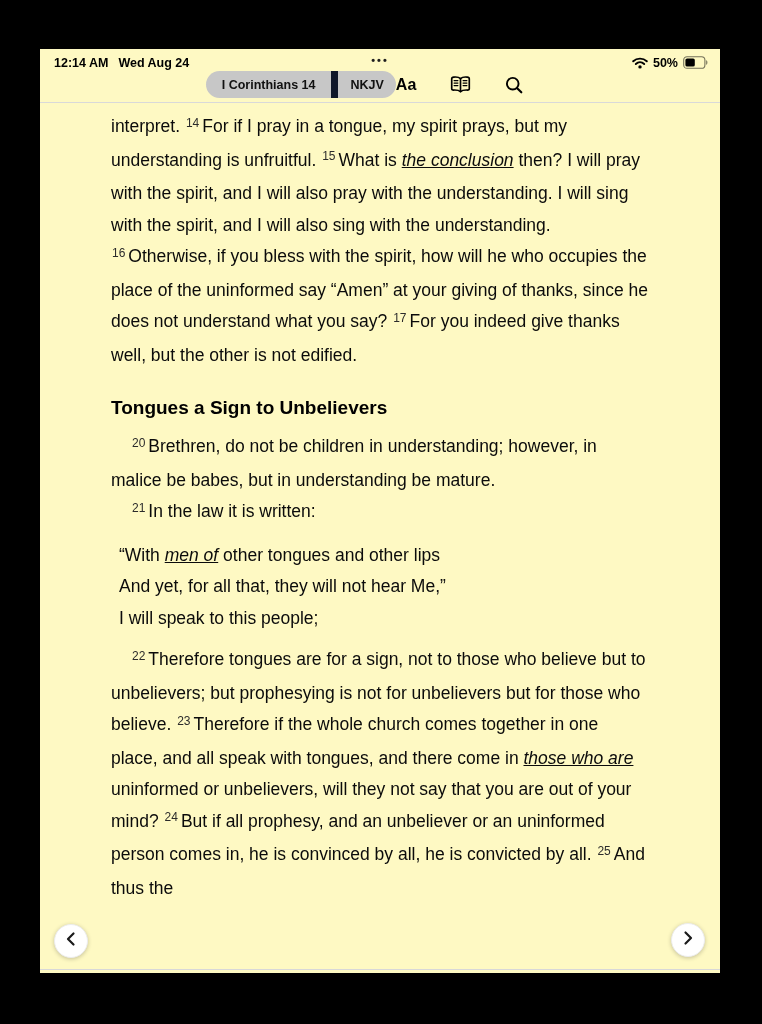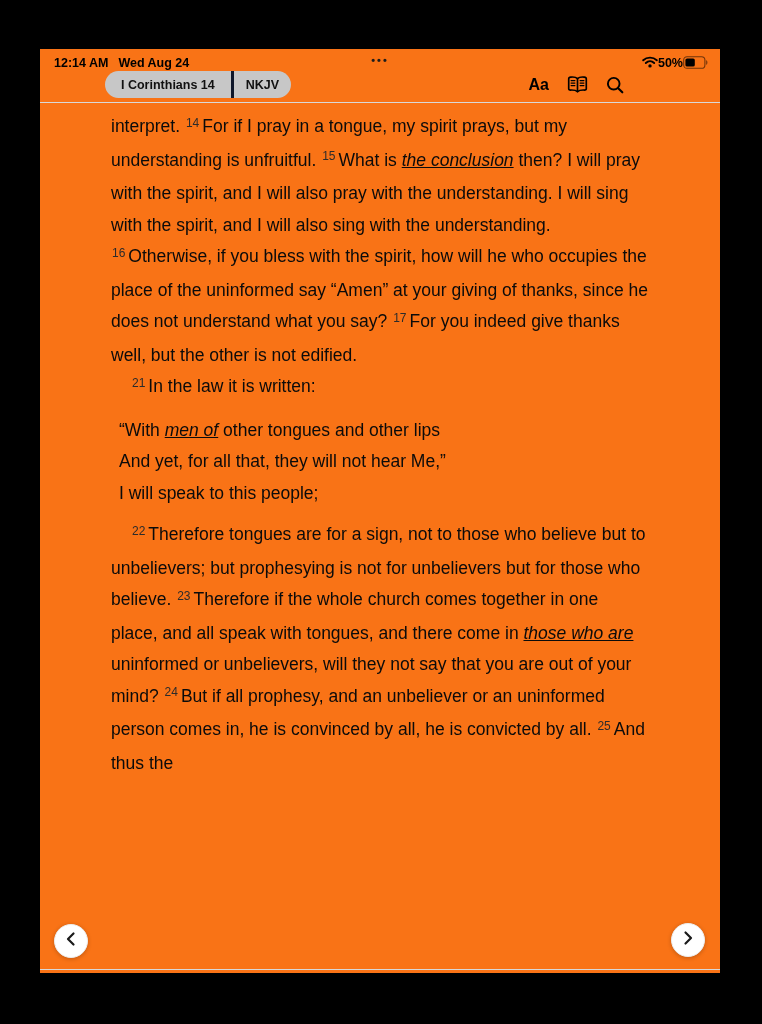--- a/index.html
+++ b/index.html
@@ -1,40 +1,40 @@
 <!DOCTYPE html>
 <html><head>
 <meta charset="utf-8">
 <style>
   * { margin:0; padding:0; box-sizing:border-box; }
   html,body { width:762px; height:1024px; background:#000; overflow:hidden; }
   body { font-family:"Liberation Sans","DejaVu Sans",sans-serif; position:relative; }
 
   .device { position:absolute; left:40px; top:49px; width:680px; height:924px;
-            background:#f97316; overflow:hidden; }
+            background:#fef9c3; overflow:hidden; }
 
   
   .status-row { position:relative; height:24px; display:flex; align-items:center;
                 justify-content:space-between; padding:3px 11px 0 14px; }
   .status-left { display:flex; gap:10px; font-size:12.5px; font-weight:700; color:#000; }
   .status-center { position:absolute; left:50%; transform:translateX(-50%); top:5px;
                    font-size:11px; font-weight:700; letter-spacing:2px; color:#1c1c1c; }
-  .status-right { display:flex; font-size:12.5px;
+  .status-right { display:flex; align-items:center; gap:5px; font-size:12.5px;
                   font-weight:700; color:#000; }
   .status-right svg { display:block; }
 
   
-  .toolbar-row { height:30px; display:flex; align-items:center; justify-content:space-between;
+  .toolbar-row { height:30px; display:flex; align-items:center; justify-content:center;
                  padding:0 96px 6px 65px; border-bottom:1px solid #d9d9d9; }
   .segmented { display:flex; height:27px; border-radius:13.5px; overflow:hidden;
                background:#c7c7c7; align-items:stretch; }
   .seg { display:flex; align-items:center; padding:0 16px; font-size:12.5px;
          font-weight:700; color:#111; cursor:default; }
-  .seg + .seg { border-left:3px solid #0f172a; padding:0 12px; }
-  .tools { display:flex; align-items:center; gap:17px; }
+  .seg + .seg { border-left:7px solid #0f172a; padding:0 12px; }
+  .tools { display:flex; align-items:center; gap:33px; }
   .aa-btn { font-size:16px; font-weight:600; color:#000; line-height:1; }
   .tools svg { display:block; }
 
   
   .reader { padding:8px 72px 0 71px; font-size:17.5px; line-height:31.5px;
             color:#0b0b0b; text-align:left; }
   .para { margin:0; }
   .para.indent { text-indent:20px; }
   .para.says { margin-top:10px; }
   .it { font-style:italic;text-decoration:underline; }
@@ -111,20 +111,22 @@
           <circle cx="7.3" cy="7.3" r="5.5" fill="none" stroke="#000" stroke-width="1.8"></circle>
           <line x1="11.5" y1="11.5" x2="15.4" y2="15.4" stroke="#000" stroke-width="2" stroke-linecap="round"></line>
         </svg>
       </div>
     </div>
   </div>
 
   <div class="reader">
     <div>
         <p class="para"><span>interpret. </span><span class="vnum">14</span><span>For if I pray in a tongue, my spirit prays, but my understanding is unfruitful. </span><span class="vnum">15</span><span>What is </span><span class="it">the conclusion</span><span> then? I will pray with the spirit, and I will also pray with the understanding. I will sing with the spirit, and I will also sing with the understanding. </span><span class="vnum">16</span><span>Otherwise, if you bless with the spirit, how will he who occupies the place of the uninformed say “Amen” at your giving of thanks, since he does not understand what you say? </span><span class="vnum">17</span><span>For you indeed give thanks well, but the other is not edified.</span></p>
+        <h2 class="section-heading">Tongues a Sign to Unbelievers</h2>
+        <p class="para indent"><span class="vnum">20</span><span>Brethren, do not be children in understanding; however, in malice be babes, but in understanding be mature.</span></p>
         <p class="para indent"><span class="vnum">21</span><span>In the law it is written:</span></p>
         <div class="poem">
           <div class="poem-line"><span>“With </span><span class="it">men of</span><span> other tongues and other lips</span></div>
           <div class="poem-line"><span>And yet, for all that, they will not hear Me,”</span></div>
           <div class="poem-line"><span>I will speak to this people;</span></div>
         </div>
         <p class="para indent"><span class="vnum">22</span><span>Therefore tongues are for a sign, not to those who believe but to unbelievers; but prophesying is not for unbelievers but for those who believe. </span><span class="vnum">23</span><span>Therefore if the whole church comes together in one place, and all speak with tongues, and there come in </span><span class="it">those who are</span><span> uninformed or unbelievers, will they not say that you are out of your mind? </span><span class="vnum">24</span><span>But if all prophesy, and an unbeliever or an uninformed person comes in, he is convinced by all, he is convicted by all. </span><span class="vnum">25</span><span>And thus the</span></p>
       </div>
   </div>
 

